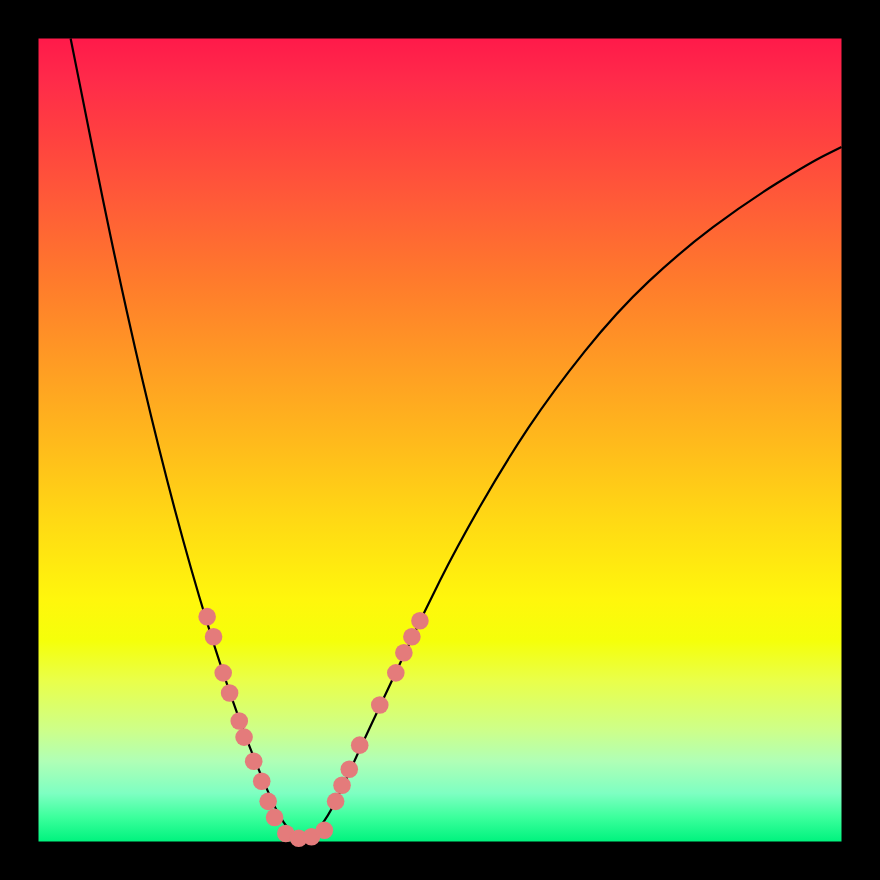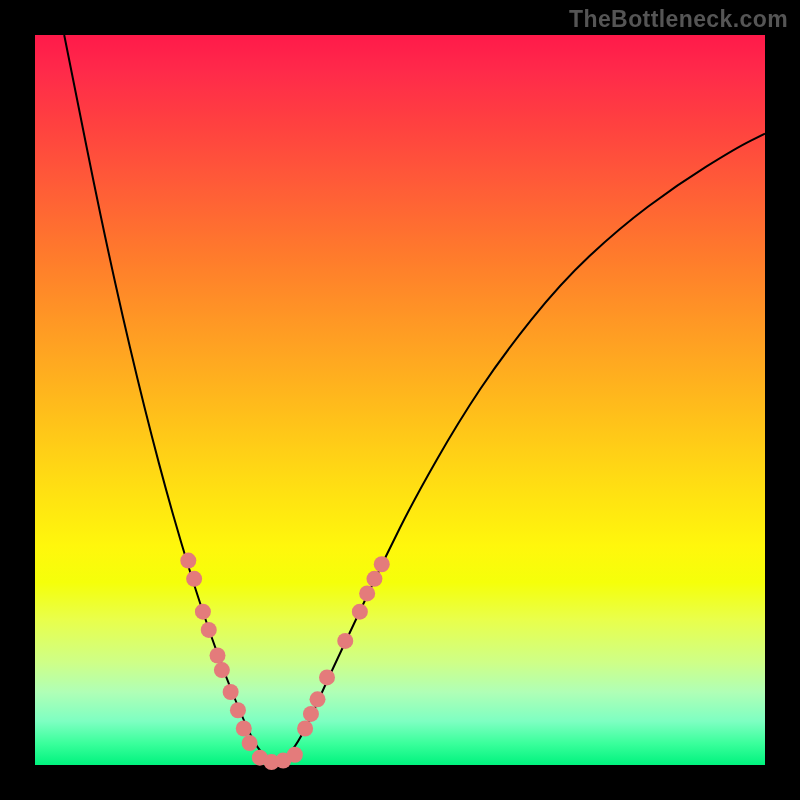--- a/index.html
+++ b/index.html
@@ -57,21 +57,20 @@
     top: 0;
     width: 730px;
     height: 730px;
     overflow: visible;
   }
 </style>
 </head>
 <body>
 
 <div class="root">
-  <div class="watermark">TheBottleneck.com</div>
   <div class="plot-area">
     <svg class="curve-layer" viewBox="0 0 730 730">
       <path id="curve-path" fill="none" stroke="#000000" stroke-width="2" d="M 29.20 0.00 Q 29.20 0.00 36.50 36.50 Q 43.80 73.00 51.10 109.50 Q 58.40 146.00 65.70 180.68 Q 73.00 215.35 80.30 248.20 Q 87.60 281.05 94.90 312.07 Q 102.20 343.10 109.50 372.30 Q 116.80 401.50 124.10 428.88 Q 131.40 456.25 138.70 481.80 Q 146.00 507.35 153.30 531.08 Q 160.60 554.80 167.90 576.70 Q 175.20 598.60 182.50 618.67 Q 189.80 638.75 197.10 657.00 Q 204.40 675.25 211.70 691.67 Q 219.00 708.10 226.30 717.23 Q 233.60 726.35 240.90 726.35 Q 248.20 726.35 255.50 717.23 Q 262.80 708.10 270.10 693.50 Q 277.40 678.90 284.70 662.47 Q 292.00 646.05 306.60 615.02 Q 321.20 584.00 335.80 552.98 Q 350.40 521.95 365.00 492.75 Q 379.60 463.55 401.50 425.23 Q 423.40 386.90 445.30 354.05 Q 467.20 321.20 496.40 284.70 Q 525.60 248.20 554.80 220.83 Q 584.00 193.45 613.20 171.55 Q 642.40 149.65 671.60 131.40 Q 700.80 113.15 715.40 105.85 T 730.00 98.55"></path>
       <g id="marker-group">
           <circle cx="153.30" cy="525.60" r="8" fill="#e47b7b"></circle>
           <circle cx="159.14" cy="543.85" r="8" fill="#e47b7b"></circle>
           <circle cx="167.90" cy="576.70" r="8" fill="#e47b7b"></circle>
           <circle cx="173.74" cy="594.95" r="8" fill="#e47b7b"></circle>
           <circle cx="182.50" cy="620.50" r="8" fill="#e47b7b"></circle>
           <circle cx="186.88" cy="635.10" r="8" fill="#e47b7b"></circle>

